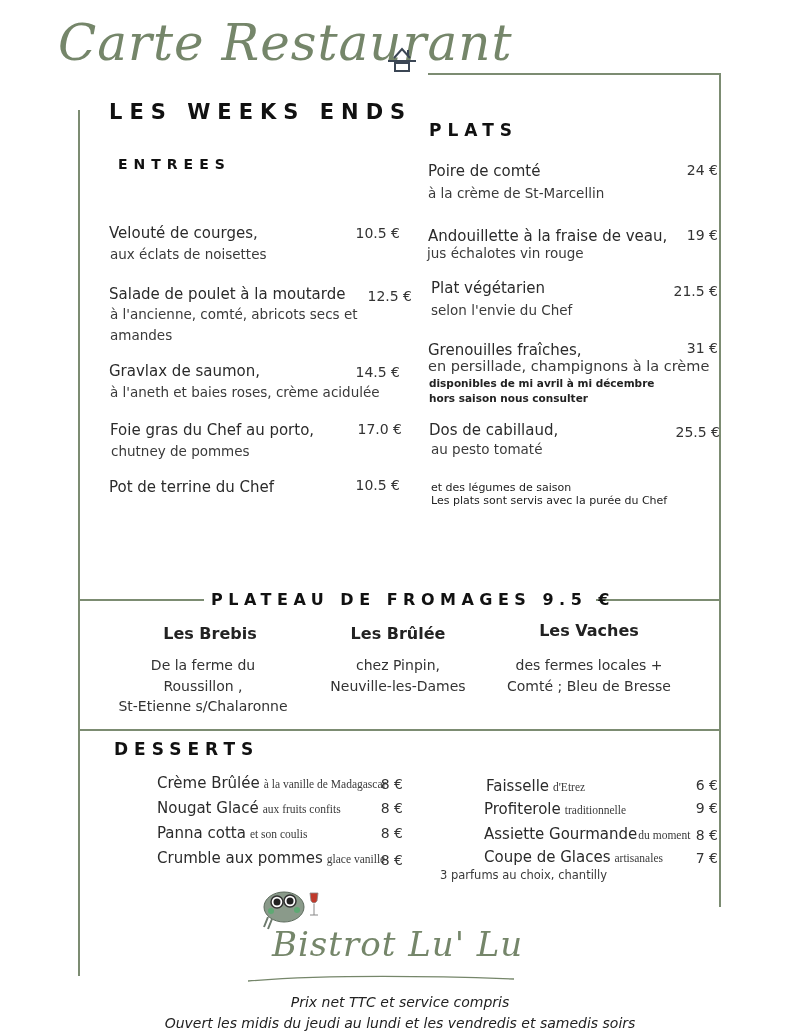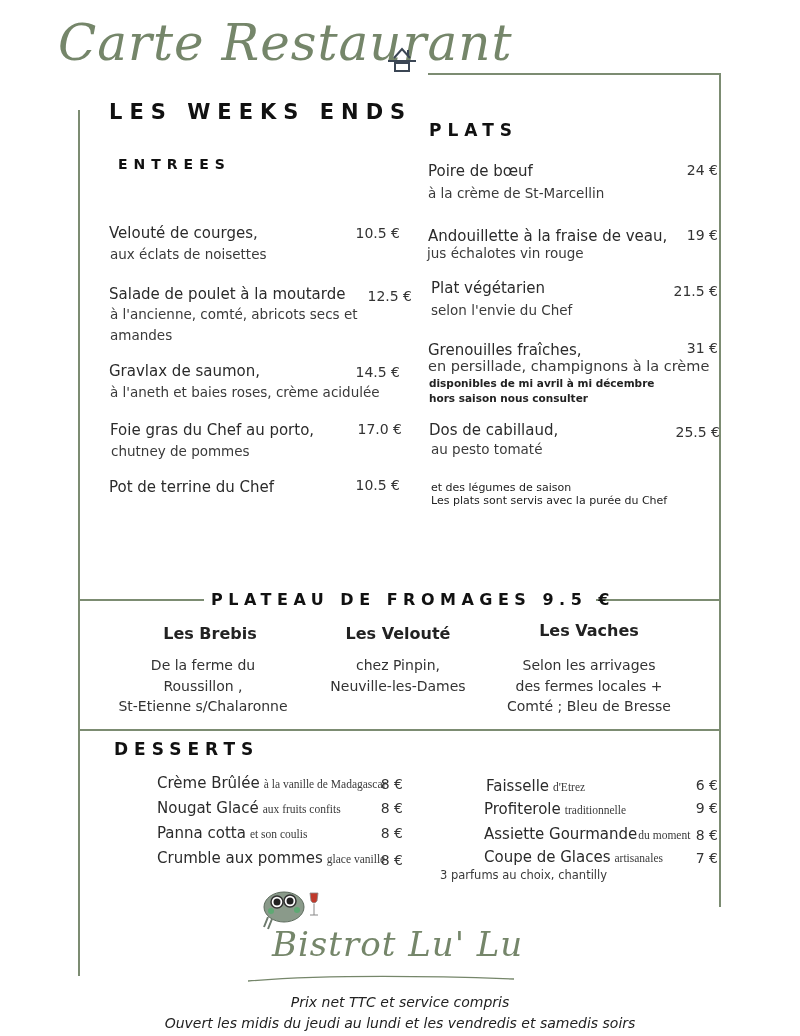--- a/index.html
+++ b/index.html
@@ -76,21 +76,21 @@
 </div>
 
 <div>
   <div class="item-name" style="left:109px; top:478px;">Pot de terrine du Chef</div>
   <div class="price" style="right:400px; top:477px;">10.5 €</div>
 </div>
 
 <div class="section-h" style="left:429px; top:120px; font-size:17px;">PLATS</div>
 
 <div>
-  <div class="item-name" style="left:428px; top:162px;">Poire de bœuf</div>
+  <div class="item-name" style="left:428px; top:162px;">Poire de comté</div>
   <div class="price" style="right:82px; top:162px;">24 €</div>
   <div class="item-desc" style="left:428px; top:185px;">à la crème de St-Marcellin</div>
 </div>
 
 <div>
   <div class="item-name" style="left:428px; top:227px;">Andouillette à la fraise de veau,</div>
   <div class="price" style="right:82px; top:227px;">19 €</div>
   <div class="item-desc" style="left:427px; top:245px;">jus échalotes vin rouge</div>
 </div>
 
@@ -120,28 +120,27 @@
 <div class="section-h" style="left:211px; top:590px; font-size:16px; letter-spacing:5.5px;">PLATEAU DE FROMAGES 9.5 €</div>
 
 <div class="cheese-col" style="left:110px; width:200px; top:624px;">
   <div class="cheese-title">Les Brebis</div>
   <div class="cheese-line" style="margin-left:-14px;">De la ferme du</div>
   <div class="cheese-line" style="margin-left:-14px;">Roussillon ,</div>
   <div class="cheese-line" style="margin-left:-14px;">St-Etienne s/Chalaronne</div>
 </div>
 
 <div class="cheese-col" style="left:298px; width:200px; top:624px;">
-  <div class="cheese-title">Les Velouté</div>
+  <div class="cheese-title">Les Brûlée</div>
   <div class="cheese-line">chez Pinpin,</div>
   <div class="cheese-line">Neuville-les-Dames</div>
 </div>
 
 <div class="cheese-col" style="left:489px; width:200px; top:621px;">
   <div class="cheese-title" style="margin-bottom:15px;">Les Vaches</div>
-  <div class="cheese-line">Selon les arrivages</div>
   <div class="cheese-line">des fermes  locales +</div>
   <div class="cheese-line">Comté ; Bleu de Bresse</div>
 </div>
 
 <div class="section-h" style="left:114px; top:739px; font-size:17px;">DESSERTS</div>
 
 <div class="drow" style="left:113px; top:773px;">
   <span class="dessert-name">Crème Brûlée</span><span class="dessert-sub">à la vanille de Madagascar</span>
 </div>
 <div class="price" style="right:397px; top:776px;">8 €</div>

